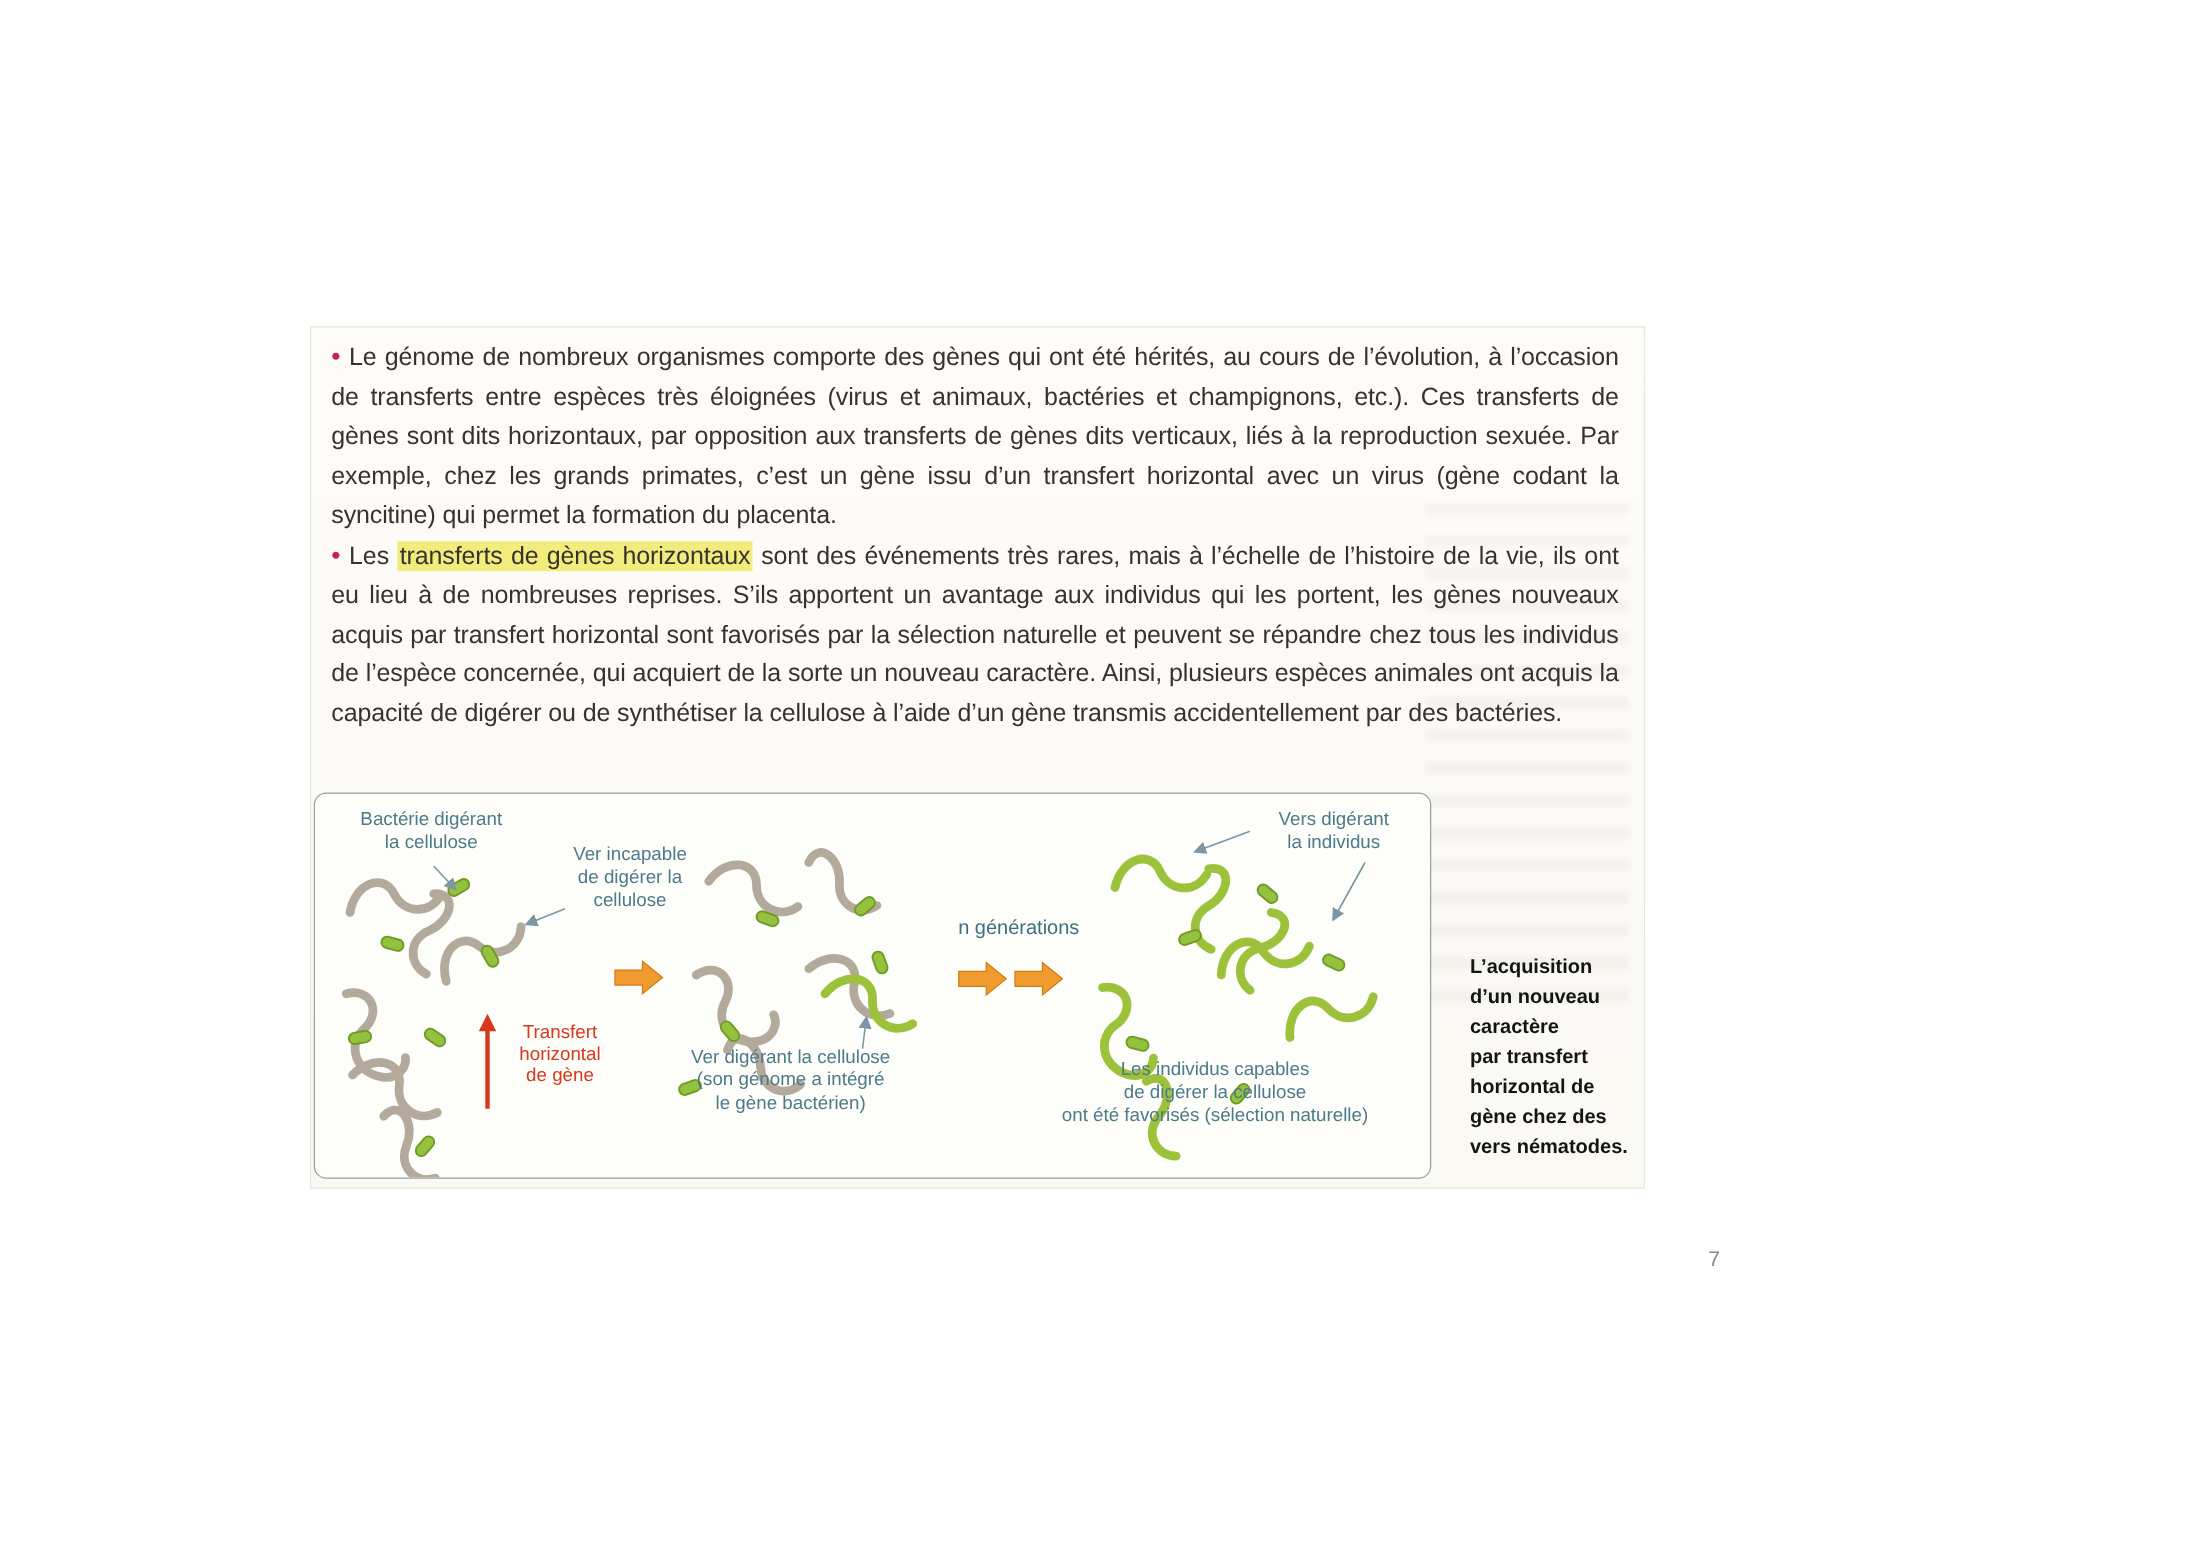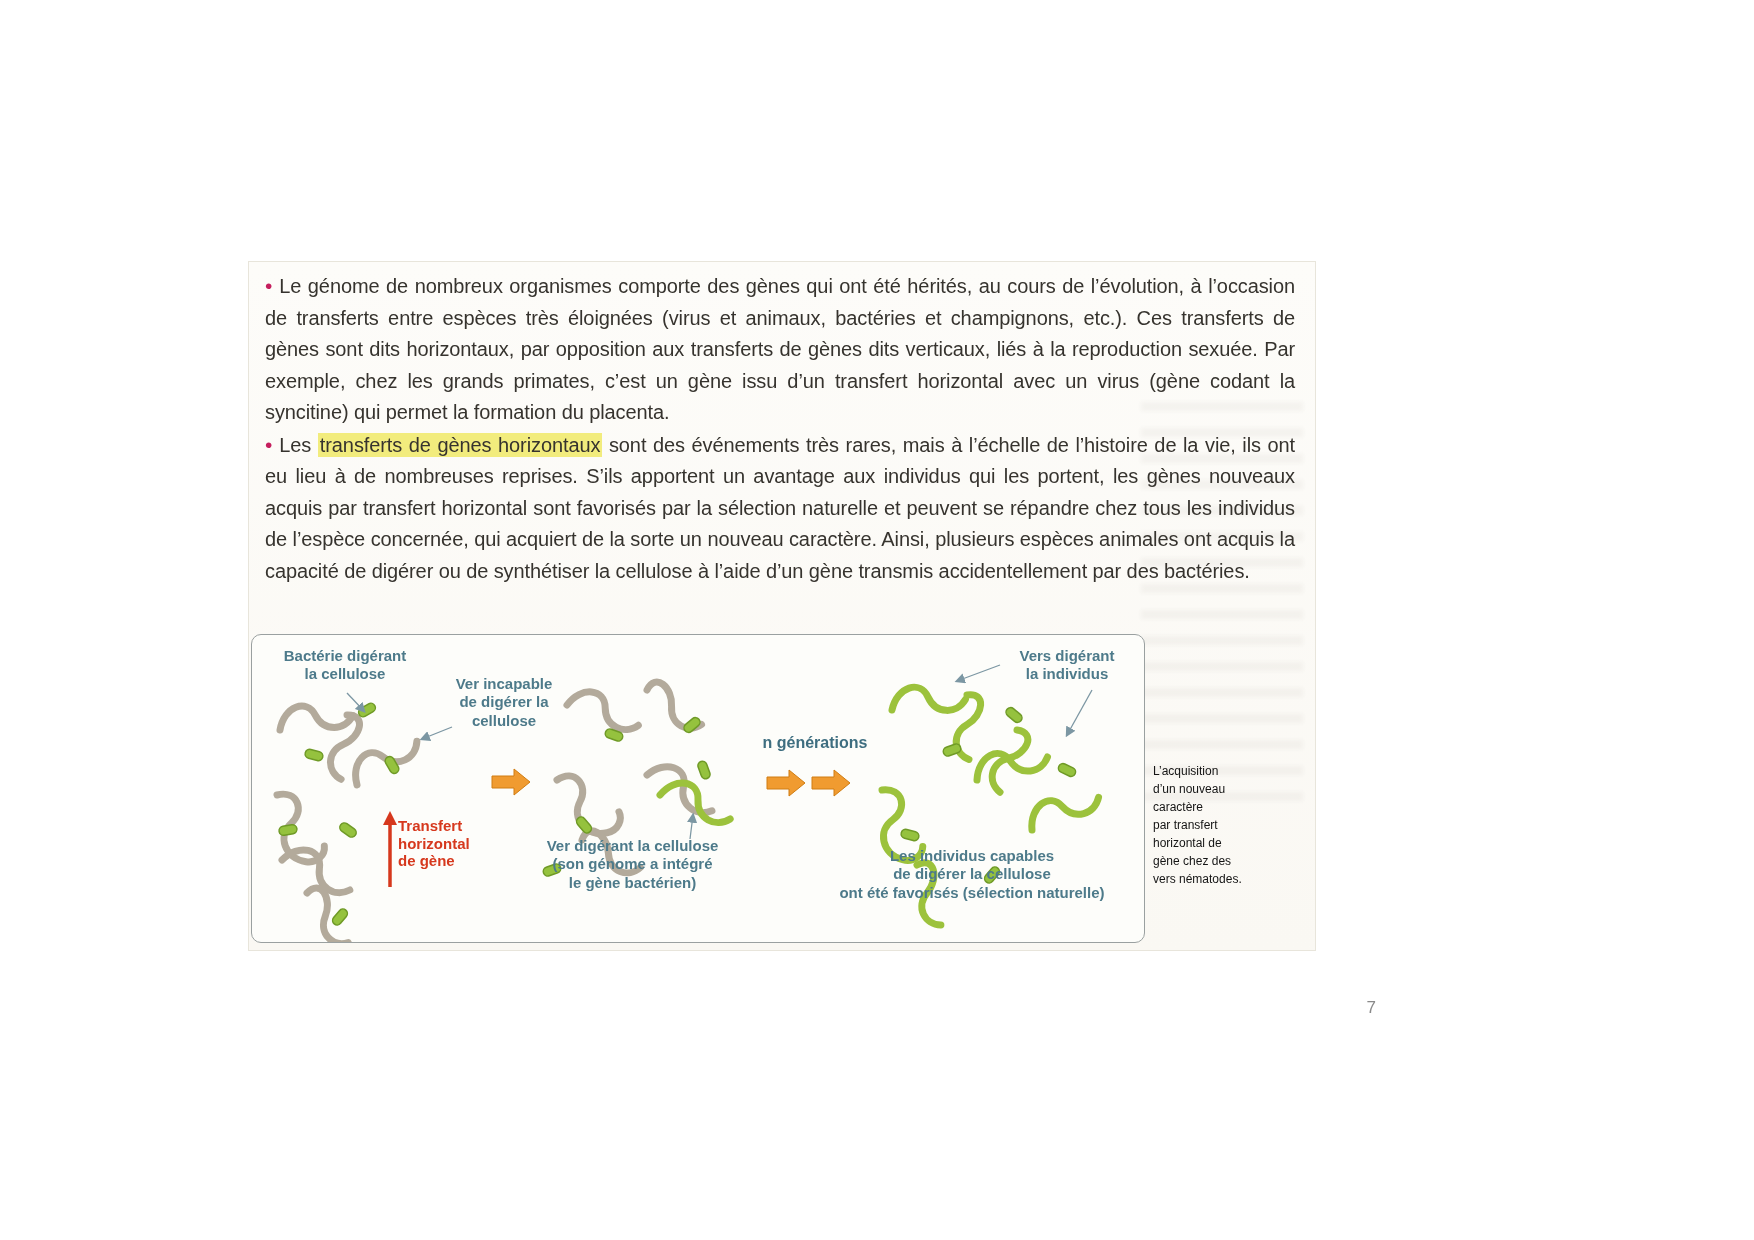--- a/index.html
+++ b/index.html
@@ -28,27 +28,27 @@
               border:1px solid #9aa0a0;border-radius:10px;background:#fdfdfa;box-sizing:content-box;}
   .figure-svg{position:absolute;left:0;top:0;width:892px;height:307px;}
 
   .wgray{stroke:#b3aa9b;stroke-width:7;fill:none;stroke-linecap:round;}
   .wgreen{stroke:#9cc23c;stroke-width:7;fill:none;stroke-linecap:round;}
   .bac{fill:#95c23e;stroke:#6f9a26;stroke-width:1.5;}
   .oarrow{fill:#f09b30;stroke:#d07d12;stroke-width:1;}
   .ptr{stroke:#7c97a3;stroke-width:1.3;fill:none;}
   .redline{stroke:#d6381d;stroke-width:3.5;}
 
-  .flabel{position:absolute;font-weight:bold;font-size:15px;line-height:1.22;
+  .flabel{position:absolute;font-weight:normal;font-size:15px;line-height:1.22;
           color:#4d7a8a;white-space:pre-line;text-align:center;z-index:3;}
-  .lbl-transfer{color:#d6381d;text-align:left;line-height:1.18;}
+  .lbl-transfer{color:#d6381d;text-align:center;line-height:1.18;}
   .lbl-generations{color:#3e6e80;font-size:16px;}
 
-  .caption{position:absolute;left:904px;top:500px;width:158px;z-index:2;
-           font-weight:normal;font-size:12px;line-height:1.5;color:#141414;white-space:pre-line;}
+  .caption{position:absolute;left:927px;top:500px;width:158px;z-index:2;
+           font-weight:bold;font-size:16px;line-height:1.5;color:#141414;white-space:pre-line;}
 
   .pagenum{position:absolute;left:1340px;top:998px;width:36px;text-align:right;
            font-size:17px;color:#8a8a8a;}
 </style>
 </head>
 <body>
 
 <div class="page">
 
 

